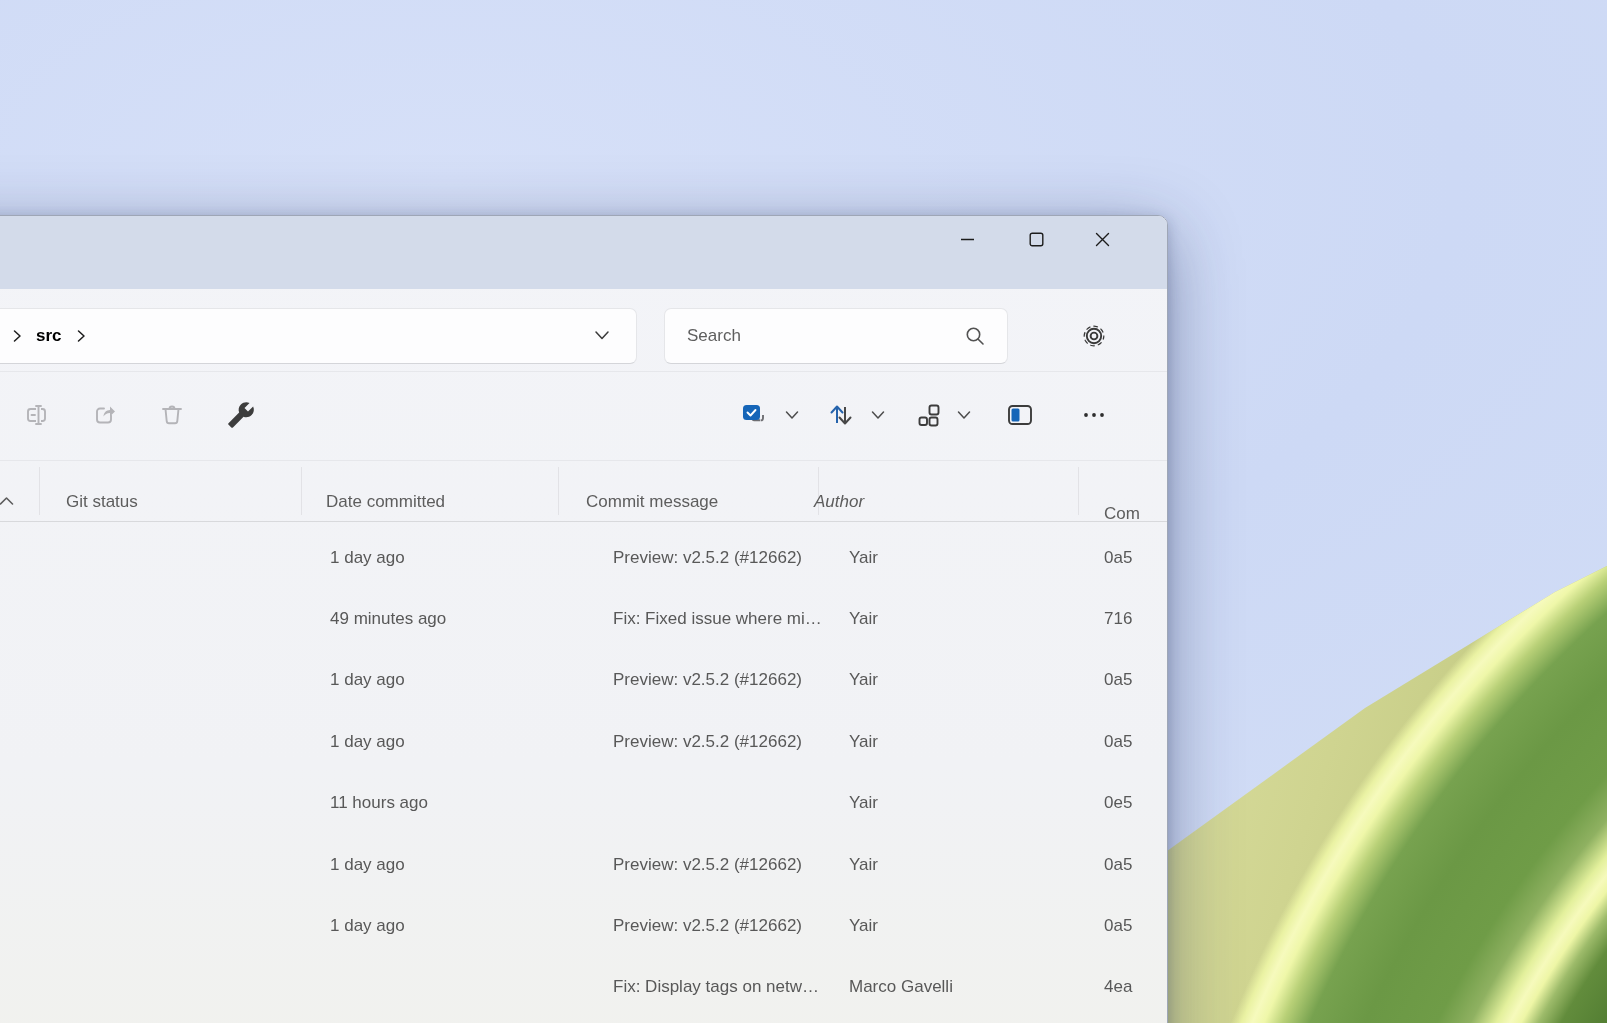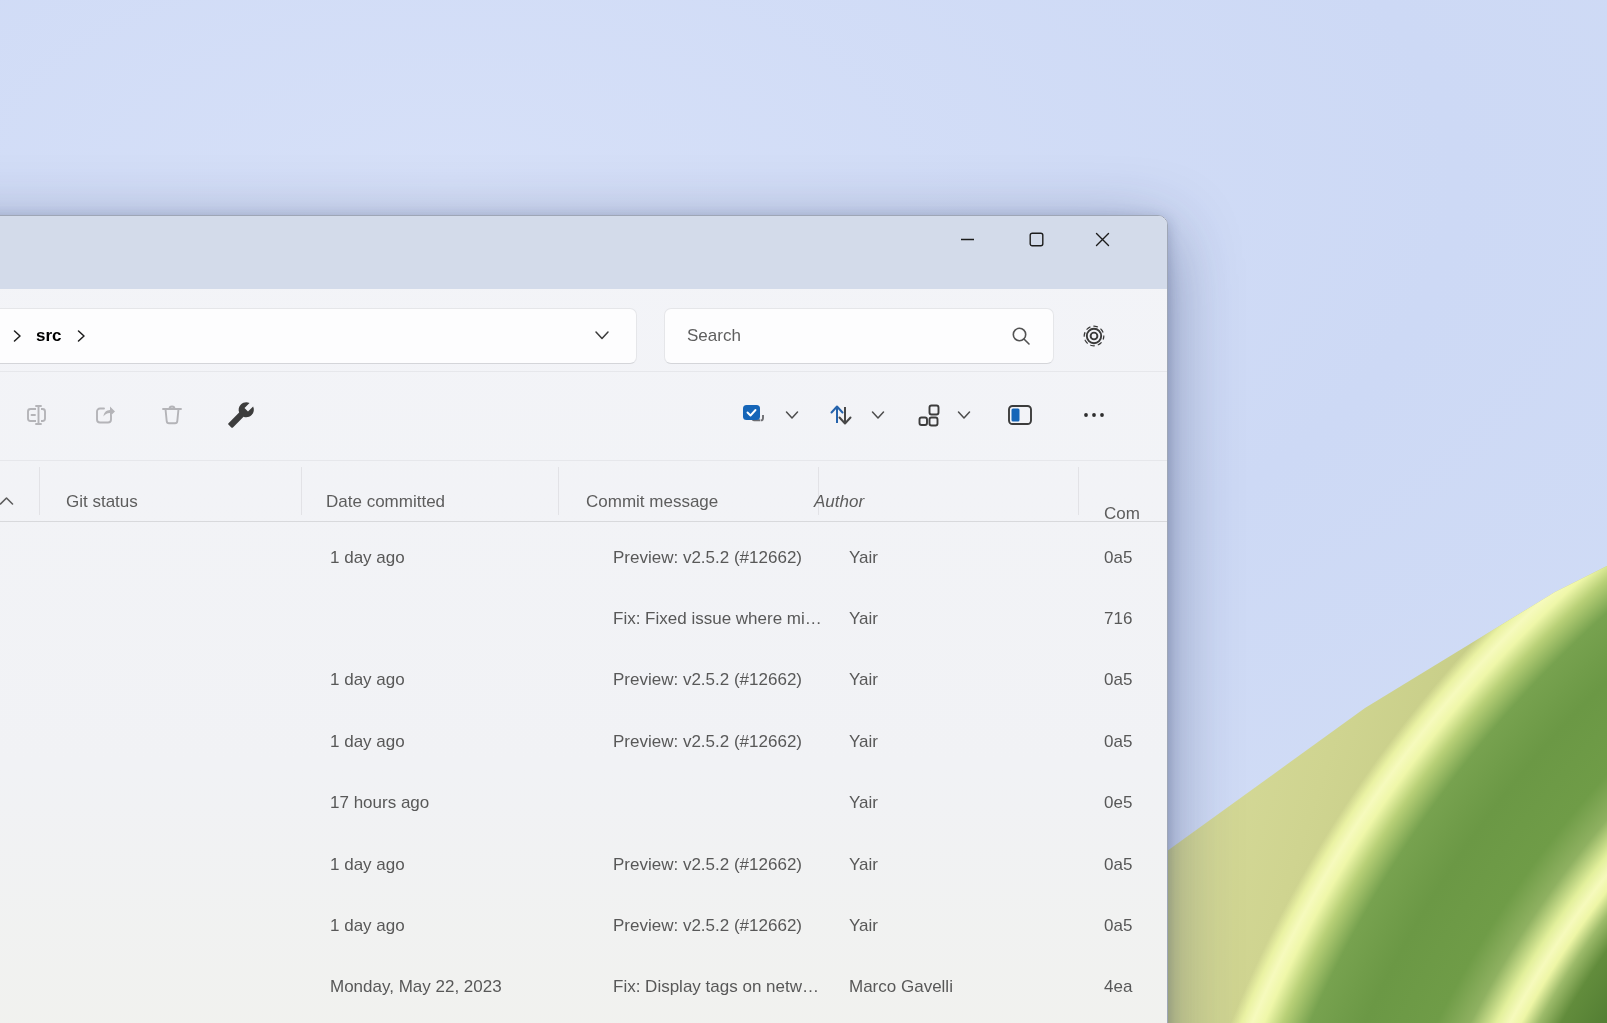--- a/index.html
+++ b/index.html
@@ -40,21 +40,21 @@
   
   .bar{
     position:absolute;top:92px;height:56px;background:#fdfdfe;
     border:1px solid #e5e6e9;border-bottom-color:#d4d5d9;border-radius:7px;
     box-sizing:border-box;display:flex;align-items:center;
   }
   .addressbar{left:-20px;width:856px;padding-left:222px;}
   .crumb-chevron{display:flex;align-items:center;margin:0 6px;}
   .crumb{font-size:17px;font-weight:700;color:#000000;margin:0 6px;}
   .addr-drop{position:absolute;right:24px;top:16px;}
-  .searchbar{left:863px;width:390px;padding-left:22px;}
+  .searchbar{left:863px;width:344px;padding-left:22px;}
   .search-ph{font-size:17px;color:#5e5e5e;}
   .search-mag{position:absolute;right:20px;top:15px;}
   .iconbtn{position:absolute;width:48px;height:44px;display:flex;align-items:center;justify-content:center;border-radius:6px;}
   .hairline{position:absolute;left:0;right:0;height:1px;background:#e6e7eb;}
   .chev{position:absolute;top:192px;}
   
   .colsep{position:absolute;width:1px;top:251px;height:48px;background:#e2e2e6;}
   .hlabel{position:absolute;top:276px;font-size:17px;color:#5d5d5d;white-space:nowrap;}
   .sortcaret{position:absolute;left:197px;top:277px;}
   .headerline{position:absolute;left:0;right:0;top:305px;height:1px;background:#d8d9dc;}
@@ -239,53 +239,53 @@
   <div class="headerline"></div>
 
   <div class="rows">
       <div class="filerow">
     <span class="cell c-date">1 day ago</span>
     <span class="cell c-msg">Preview: v2.5.2 (#12662)</span>
     <span class="cell c-author">Yair</span>
     <span class="cell c-hash">0a5</span>
   </div>
       <div class="filerow">
+    <span class="cell c-date">49 minutes ago</span>
     <span class="cell c-msg">Fix: Fixed issue where mi…</span>
     <span class="cell c-author">Yair</span>
     <span class="cell c-hash">716</span>
   </div>
       <div class="filerow">
     <span class="cell c-date">1 day ago</span>
     <span class="cell c-msg">Preview: v2.5.2 (#12662)</span>
     <span class="cell c-author">Yair</span>
     <span class="cell c-hash">0a5</span>
   </div>
       <div class="filerow">
     <span class="cell c-date">1 day ago</span>
     <span class="cell c-msg">Preview: v2.5.2 (#12662)</span>
     <span class="cell c-author">Yair</span>
     <span class="cell c-hash">0a5</span>
   </div>
       <div class="filerow">
-    <span class="cell c-date">17 hours ago</span>
+    <span class="cell c-date">11 hours ago</span>
     <span class="cell c-author">Yair</span>
     <span class="cell c-hash">0e5</span>
   </div>
       <div class="filerow">
     <span class="cell c-date">1 day ago</span>
     <span class="cell c-msg">Preview: v2.5.2 (#12662)</span>
     <span class="cell c-author">Yair</span>
     <span class="cell c-hash">0a5</span>
   </div>
       <div class="filerow">
     <span class="cell c-date">1 day ago</span>
     <span class="cell c-msg">Preview: v2.5.2 (#12662)</span>
     <span class="cell c-author">Yair</span>
     <span class="cell c-hash">0a5</span>
   </div>
       <div class="filerow">
-    <span class="cell c-date">Monday, May 22, 2023</span>
     <span class="cell c-msg">Fix: Display tags on netw…</span>
     <span class="cell c-author">Marco Gavelli</span>
     <span class="cell c-hash">4ea</span>
   </div>
     </div>
 </div>
 
 </body></html>

